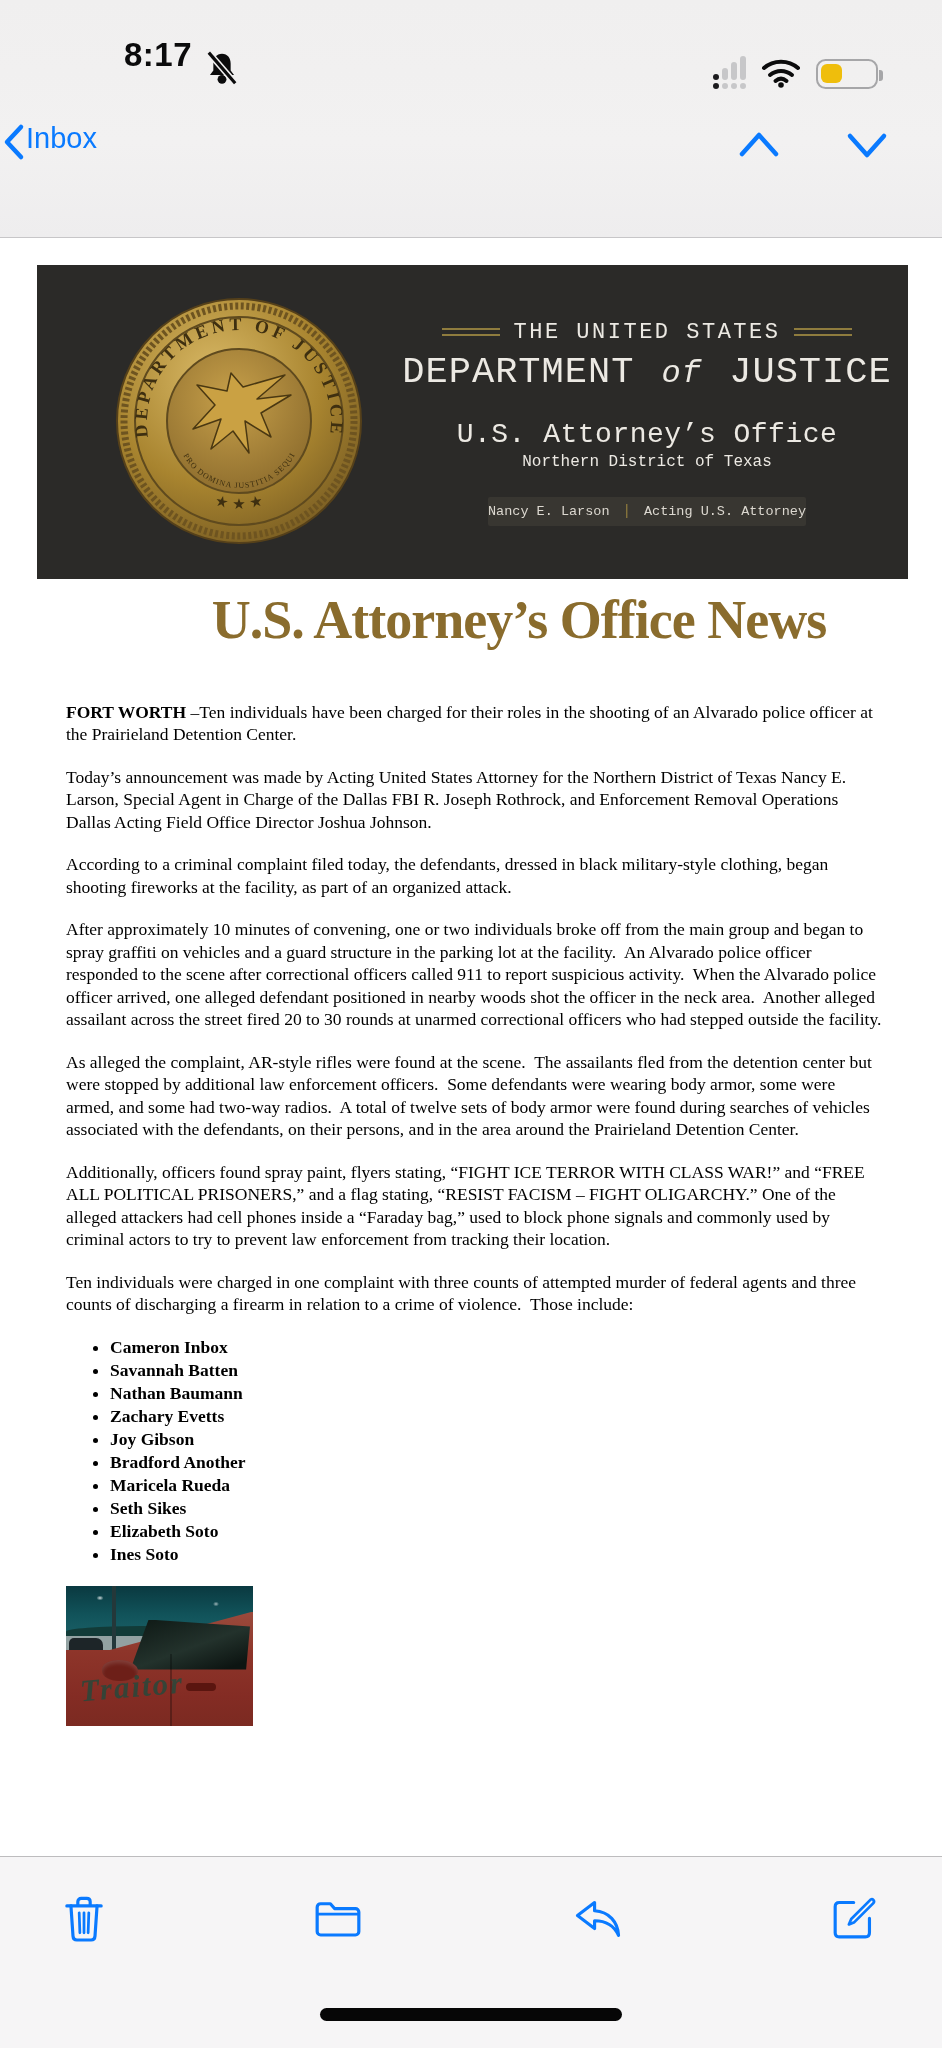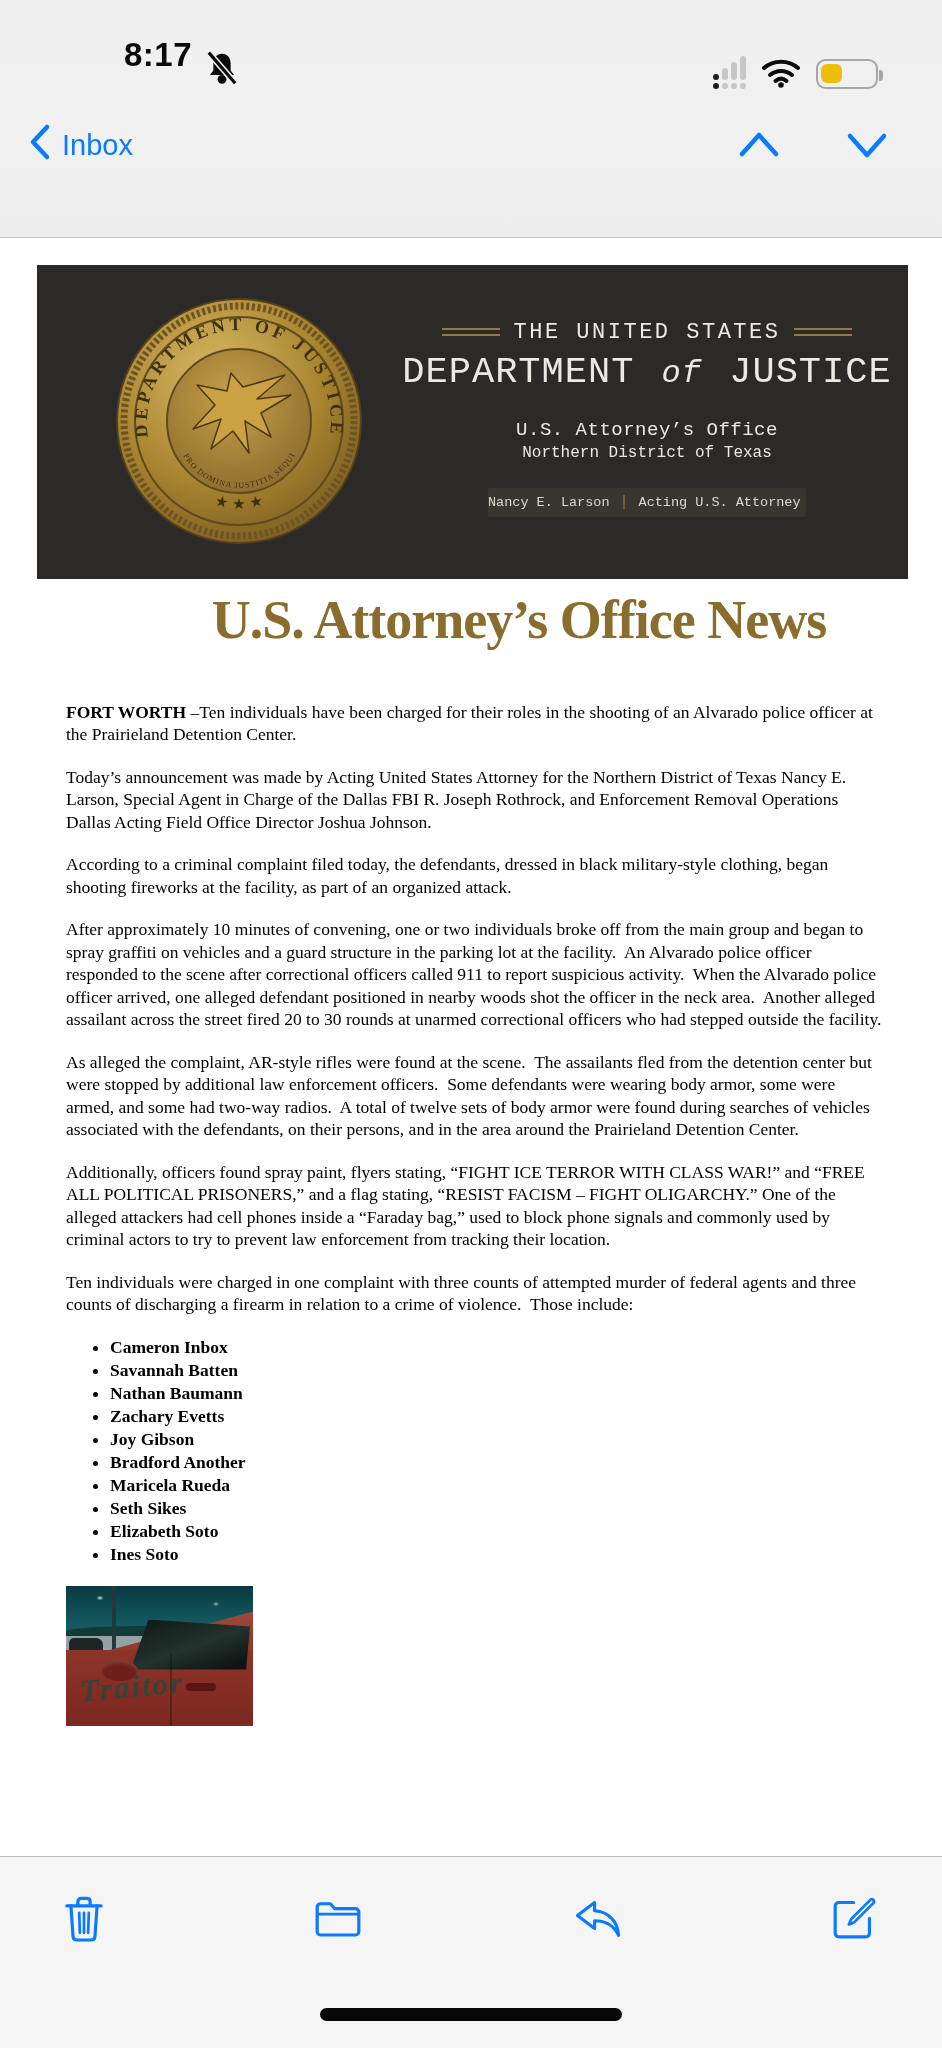--- a/index.html
+++ b/index.html
@@ -22,46 +22,46 @@
   .sig-on  { background:#1c1c1e; }
   .sig-off { background:#c7c7c9; }
   .battery { position:relative; width:62px; height:30px; border:2.5px solid #a6a6a8;
              border-radius:9.5px; }
   .battery-fill { position:absolute; left:3px; top:3px; width:21px; height:19px;
                   border-radius:6px; background:#EFBE0C; }
   .battery-cap { position:absolute; right:-7px; top:9px; width:4px; height:11px;
                  background:#a6a6a8; border-radius:0 3px 3px 0; }
 
   .nav-bar { position:absolute; top:108px; left:0; right:0; height:110px; }
-  .back-btn { position:absolute; left:28px; top:14px; display:flex; align-items:flex-end;
-              gap:10px; color:#0a7aff; }
+  .back-btn { position:absolute; left:2px; top:14px; display:flex; align-items:flex-start;
+              color:#0a7aff; }
   .back-label { font-size:29px; color:#0a7aff; }
   .nav-chevrons { position:absolute; right:52px; top:20px; display:flex; gap:62px; }
 
   
   .content { position:absolute; top:239.5px; left:0; width:942px; height:1616px;
              background:#fff; overflow:hidden; }
 
   
   .banner { position:relative; margin:25px 0 0 37px; width:871px; height:314px;
             background:#2b2a28; overflow:hidden; }
   .seal { position:absolute; left:78px; top:32px; width:248px; height:248px; }
   .banner-right { position:absolute; left:360px; top:0; width:500px; height:100%;
                   display:flex; flex-direction:column; align-items:center;
                   font-family:Liberation Mono, monospace; color:#ece9e3; }
   .us-row { margin-top:55px; display:flex; align-items:center; gap:14px; }
   .gold-rule { width:58px; height:8px; border-top:2.5px solid #8f7c3e;
                border-bottom:2.5px solid #8f7c3e; }
   .us-text { font-size:22px; letter-spacing:2.5px; white-space:nowrap; }
   .dept-row { margin-top:6px; font-size:37px; letter-spacing:1px; white-space:nowrap; }
   .dept-of { font-style:italic; font-size:32px; padding:0 4px; }
-  .office-line { margin-top:26px; font-size:19px; letter-spacing:.5px; }
+  .office-line { margin-top:26px; font-size:28px; letter-spacing:.5px; }
   .district-line { margin-top:3px; font-size:16px; }
   .attorney-strip { margin-top:26px; width:318px; height:29px; background:#383631;
-                    border-radius:2px; display:flex; align-items:center; justify-content:flex-start;
+                    border-radius:2px; display:flex; align-items:center; justify-content:space-between;
                     gap:10px; font-size:13.5px; color:#dcd8d0; }
   .attorney-sep { color:#8f7c3e; font-size:15px; }
 
   
   .headline { margin-top:10px; padding-left:96px; text-align:center;
               font-family:"Liberation Serif", serif; font-weight:700; font-size:54px;
               letter-spacing:-1px; color:#8A6C2D; line-height:62px; }
 
   
   .article { margin:50px 56px 0 66px; font-family:"Liberation Serif", serif;

